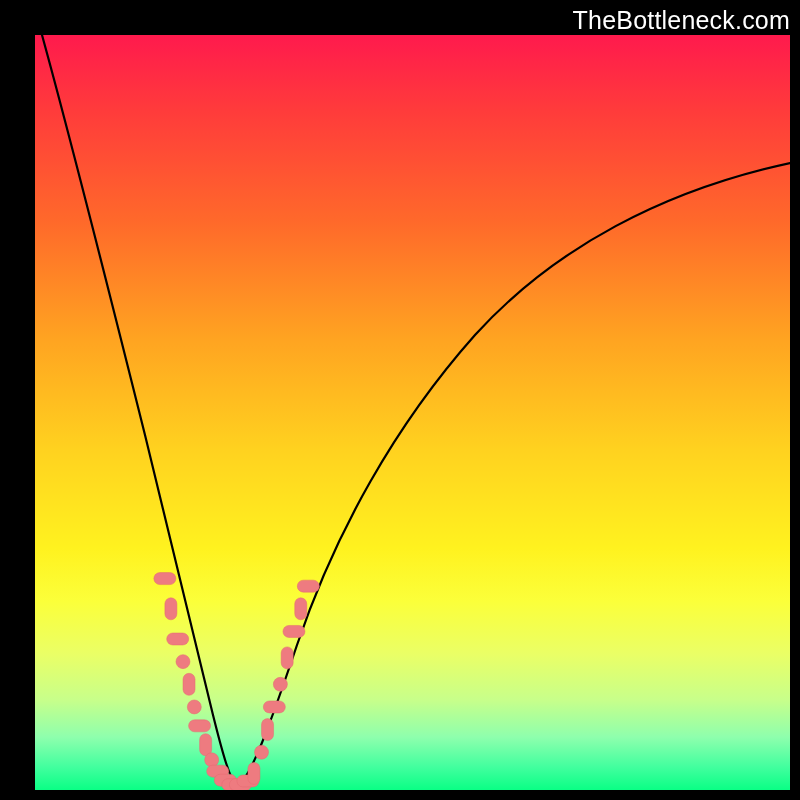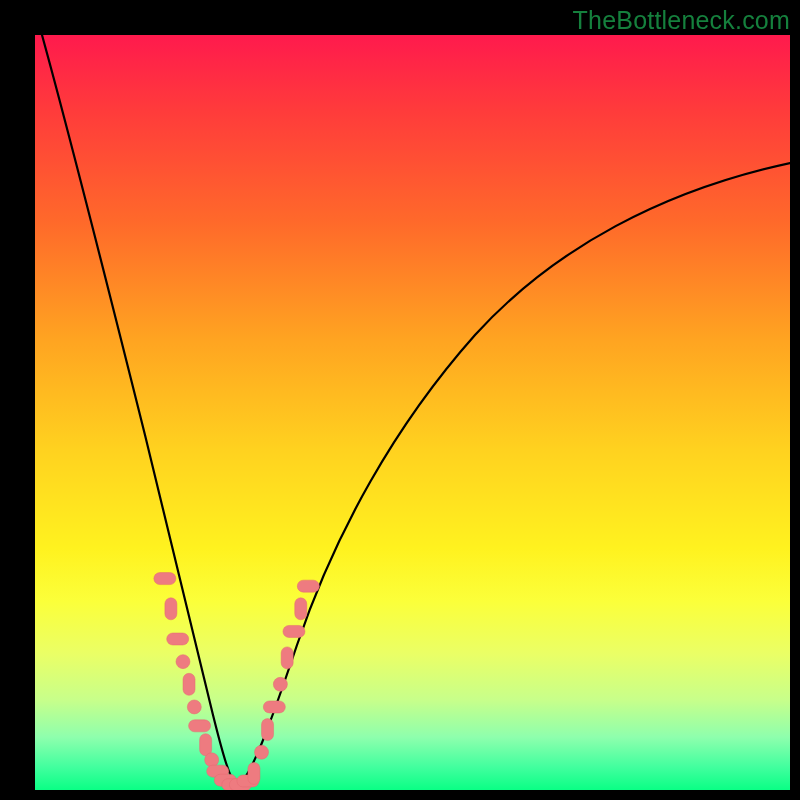--- a/index.html
+++ b/index.html
@@ -37,21 +37,21 @@
       #c8ff8a 88%,
       #8effad 93%,
       #41ff9e 97%,
       #0aff85 100%
     );
   }
   .watermark {
     position: absolute;
     top: 6px;
     right: 10px;
-    color: #15803d;
+    color: #ffffff;
     font-size: 25px;
     font-weight: 500;
     letter-spacing: 0.2px;
   }
   svg.curves {
     position: absolute;
     left: 0;
     top: 0;
     width: 755px;
     height: 755px;

